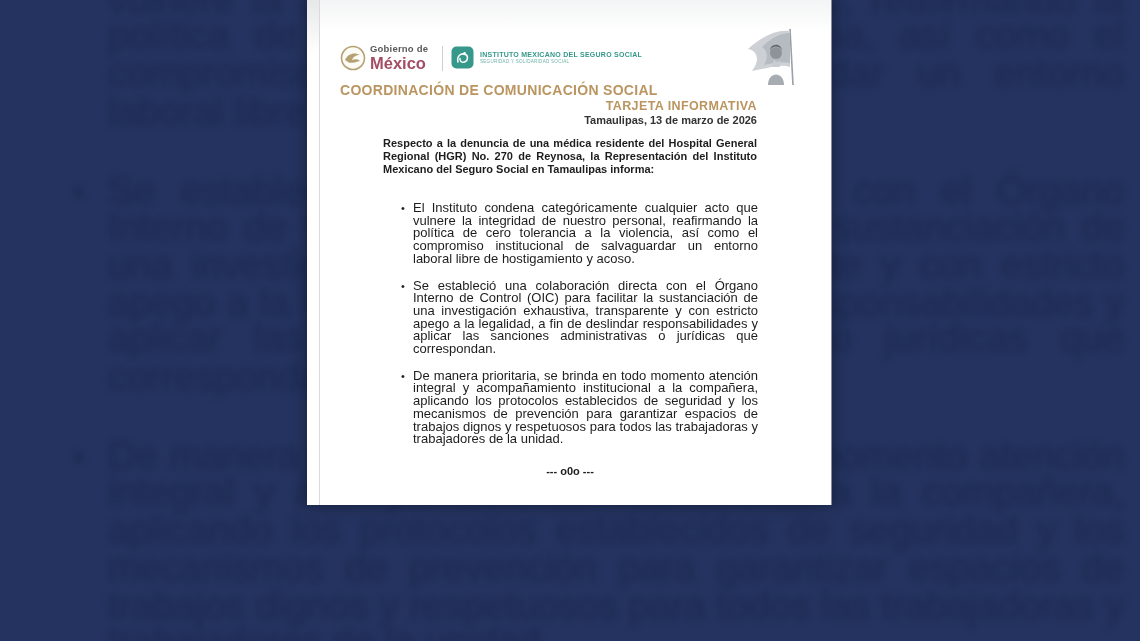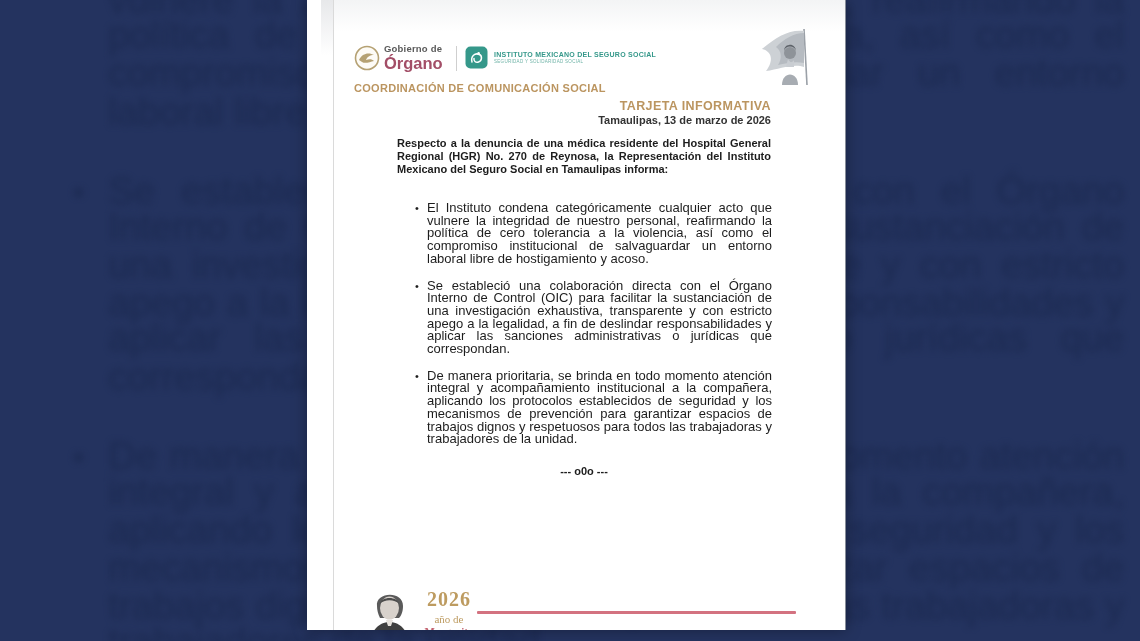--- a/index.html
+++ b/index.html
@@ -24,25 +24,24 @@
   
   ul.bullets{list-style:none;margin:0;padding:0;width:358px;}
   ul.bullets li{
     position:relative;padding-left:13px;margin:0 0 14px 0;
     font-size:13px;line-height:12.7px;text-align:justify;color:#1d1d1d;
   }
   ul.bullets li::before{content:"•";position:absolute;left:1px;top:0;font-size:11px;}
 
   
   .page{
-    position:absolute;left:307px;top:0;width:524px;height:630px;
+    position:absolute;left:307px;top:0;width:524px;height:505px;
     background:#ffffff;display:flex;overflow:hidden;
     border-right:1px solid #868c98;
     box-shadow:0 0 14px rgba(0,0,0,.35);
-    padding-left:14px;
   }
   .page-edge{
     width:12px;flex:0 0 12px;border-right:1px solid #dadada;
     background:linear-gradient(180deg,#e7e8ea 0,#ffffff 55px);
   }
   .page-content{
     position:relative;flex:1;
     background:linear-gradient(180deg,#f3f4f5 0,#ffffff 32px);
   }
 
@@ -55,21 +54,21 @@
   .logo-divider{position:absolute;left:122px;top:46px;width:1px;height:25px;background:#cfcfcf;}
   .imss-logo{position:absolute;left:131px;top:46px;display:flex;align-items:center;}
   .imss-square{width:23px;height:23px;flex:0 0 23px;}
   .imss-text{margin-left:6px;line-height:1;}
   .imss-name{font-size:7px;font-weight:bold;color:#35988a;letter-spacing:.25px;}
   .imss-tagline{font-size:4.5px;color:#6fb3a7;letter-spacing:.3px;margin-top:2px;}
   .flag-art{position:absolute;left:418px;top:27px;width:62px;height:62px;}
 
   .coordinacion{
     position:absolute;left:20px;top:82px;
-    font-size:11px;font-weight:bold;color:#bb9560;letter-spacing:.3px;
+    font-size:14px;font-weight:bold;color:#bb9560;letter-spacing:.3px;
   }
   .doc-title{
     position:absolute;right:74px;top:99px;
     font-size:12.5px;font-weight:700;color:#bb9560;letter-spacing:.4px;
   }
   .dateline{
     position:absolute;right:74px;top:114px;
     font-size:11px;font-weight:bold;color:#333333;
   }
   .intro{
@@ -111,21 +110,21 @@
     <div class="page-edge"></div>
     <div class="page-content">
 
       <div class="gob-logo">
         <svg class="gob-eagle" viewBox="0 0 26 26">
           <circle cx="13" cy="13" r="11.5" fill="#fdfbf6" stroke="#b5a173" stroke-width="1.6"></circle>
           <path d="M5 15 C8 8,15 7,20 10 C16 10,13 12,12 15 C15 14,18 14,20 16 C16 17,11 19,8 17 Z" fill="#b5a173"></path>
         </svg>
         <div class="gob-text">
           <span class="gob-line1">Gobierno de</span>
-          <span class="gob-line2">Órgano</span>
+          <span class="gob-line2">México</span>
         </div>
       </div>
 
       <div class="logo-divider"></div>
 
       <div class="imss-logo">
         <svg class="imss-square" viewBox="0 0 23 23">
           <rect x="0.5" y="0.5" width="22" height="22" rx="5" fill="#35988a"></rect>
           <path d="M7 16 C5.5 10,10 6.5,14.5 8.5 C17.5 10,17 15,13.5 16 C10.5 16.8,8.5 15,9 12.5" fill="none" stroke="#ffffff" stroke-width="1.5" stroke-linecap="round"></path>
           <circle cx="13.6" cy="7.4" r="1.3" fill="#ffffff"></circle>

